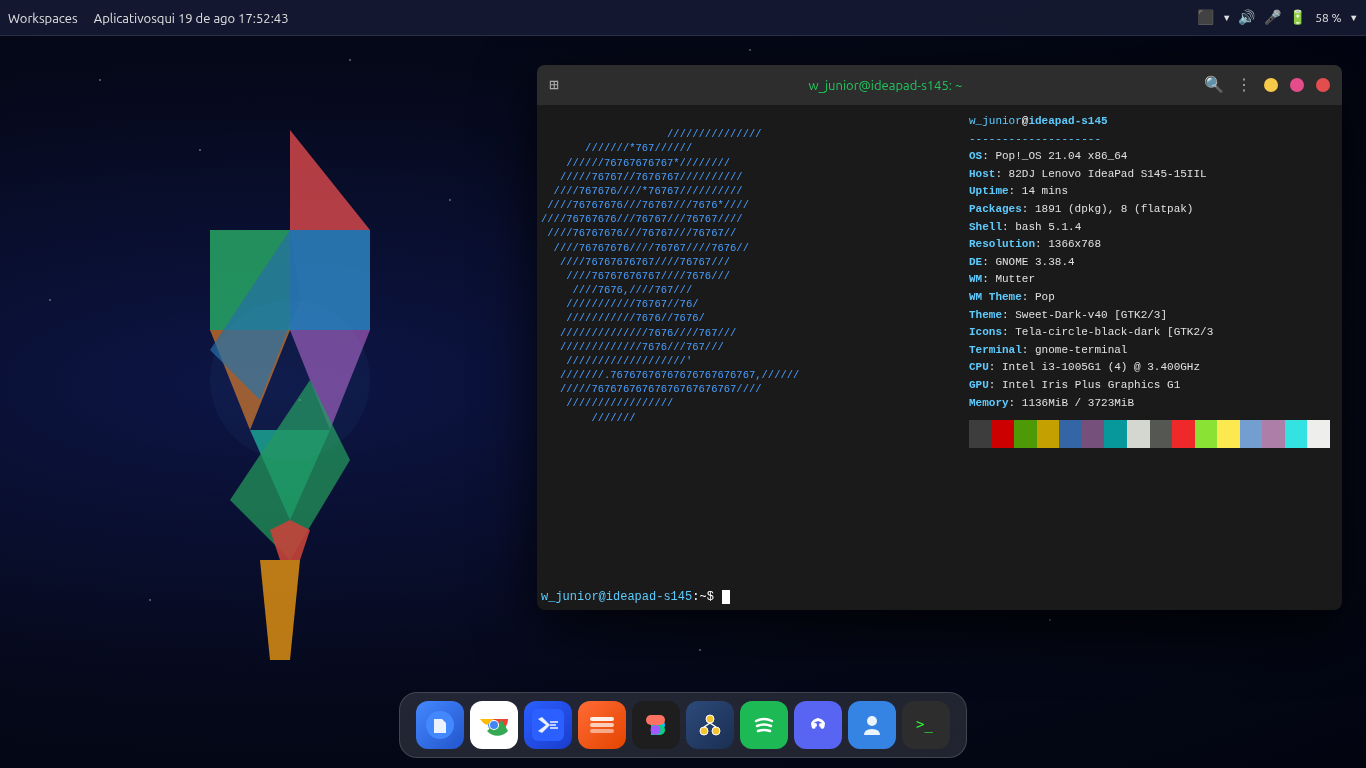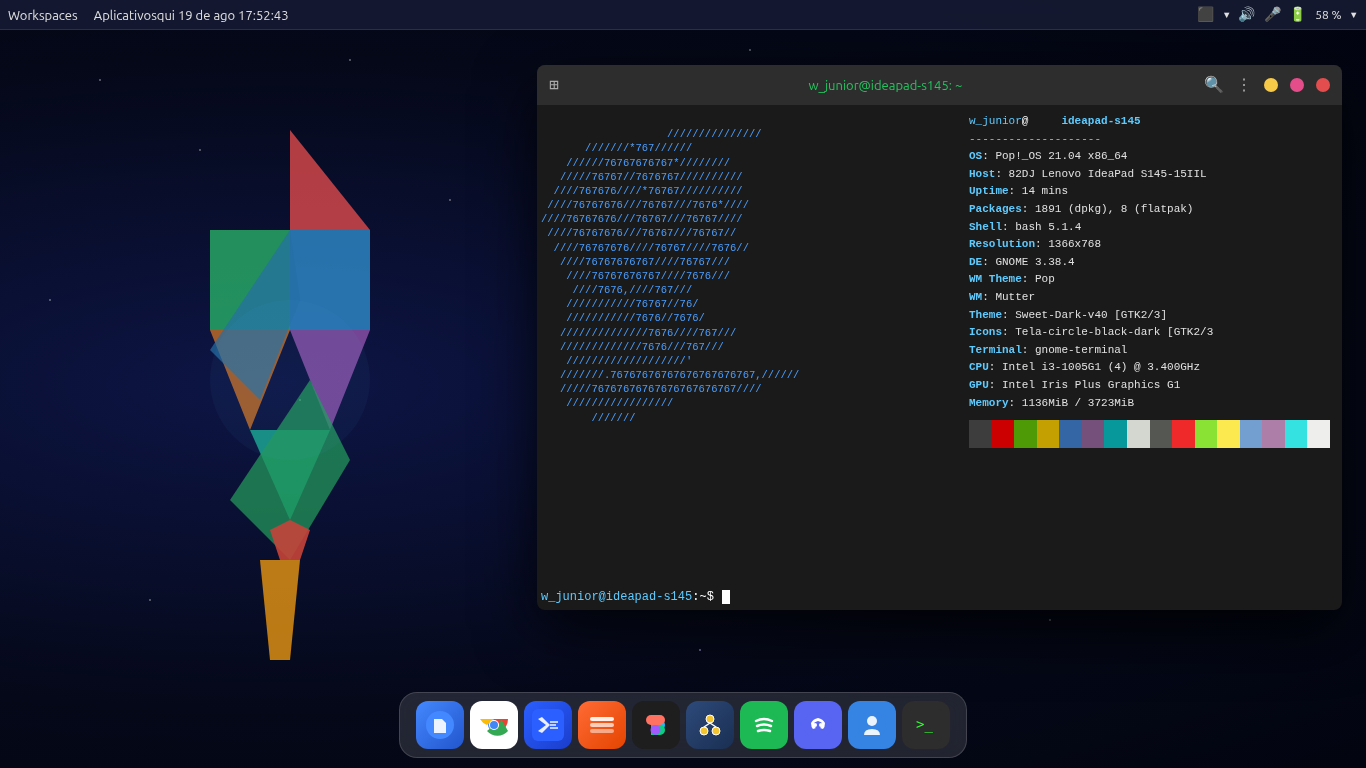--- a/index.html
+++ b/index.html
@@ -41,21 +41,21 @@
         radial-gradient(1.5px 1.5px at 700px 650px, #aad 0%, transparent 100%),
         radial-gradient(1px 1px at 1300px 400px, #fff 0%, transparent 100%),
         radial-gradient(1px 1px at 900px 500px, #fff 0%, transparent 100%),
         radial-gradient(1px 1px at 1050px 620px, #fff 0%, transparent 100%);
     }
 
     
     .topbar {
       position: absolute;
       top: 0; left: 0; right: 0;
-      height: 30px;
+      height: 36px;
       background: rgba(20, 25, 50, 0.95);
       display: flex;
       align-items: center;
       padding: 12px 8px;
       z-index: 100;
       border-bottom: 1px solid rgba(255,255,255,0.1);
     }
     .topbar-left {
       display: flex;
       align-items: center;
@@ -179,21 +179,20 @@
     .info-user {
       color: #5ecbff;
       font-weight: normal;
     }
     .info-at {
       color: #fff;
     }
     .info-hostname {
       color: #5ecbff;
       font-weight: bold;
-      padding-left: 33px;
     }
     .info-separator {
       color: #5ecbff;
     }
     .info-key {
       color: #5ecbff;
       font-weight: bold;
     }
     .info-value {
       color: #e0e0e0;
@@ -376,22 +375,22 @@
           <span class="info-user">w_junior</span><span class="info-at">@</span><span class="info-hostname">ideapad-s145</span>
         </span>
         <span class="info-line info-separator">--------------------</span>
         <span class="info-line"><span class="info-key">OS</span><span class="info-value">: </span><span class="info-value">Pop!_OS 21.04 x86_64</span></span>
         <span class="info-line"><span class="info-key">Host</span><span class="info-value">: </span><span class="info-value">82DJ Lenovo IdeaPad S145-15IIL</span></span>
         <span class="info-line"><span class="info-key">Uptime</span><span class="info-value">: </span><span class="info-value">14 mins</span></span>
         <span class="info-line"><span class="info-key">Packages</span><span class="info-value">: </span><span class="info-value">1891 (dpkg), 8 (flatpak)</span></span>
         <span class="info-line"><span class="info-key">Shell</span><span class="info-value">: </span><span class="info-value">bash 5.1.4</span></span>
         <span class="info-line"><span class="info-key">Resolution</span><span class="info-value">: </span><span class="info-value">1366x768</span></span>
         <span class="info-line"><span class="info-key">DE</span><span class="info-value">: </span><span class="info-value">GNOME 3.38.4</span></span>
+        <span class="info-line"><span class="info-key">WM</span><span class="info-value">: </span><span class="info-value">Mutter</span></span>
         <span class="info-line"><span class="info-key">WM Theme</span><span class="info-value">: </span><span class="info-value">Pop</span></span>
-        <span class="info-line"><span class="info-key">WM</span><span class="info-value">: </span><span class="info-value">Mutter</span></span>
         <span class="info-line"><span class="info-key">Theme</span><span class="info-value">: </span><span class="info-value">Sweet-Dark-v40 [GTK2/3]</span></span>
         <span class="info-line"><span class="info-key">Icons</span><span class="info-value">: </span><span class="info-value">Tela-circle-black-dark [GTK2/3</span></span>
         <span class="info-line"><span class="info-key">Terminal</span><span class="info-value">: </span><span class="info-value">gnome-terminal</span></span>
         <span class="info-line"><span class="info-key">CPU</span><span class="info-value">: </span><span class="info-value">Intel i3-1005G1 (4) @ 3.400GHz</span></span>
         <span class="info-line"><span class="info-key">GPU</span><span class="info-value">: </span><span class="info-value">Intel Iris Plus Graphics G1</span></span>
         <span class="info-line"><span class="info-key">Memory</span><span class="info-value">: </span><span class="info-value">1136MiB / 3723MiB</span></span>
 
         <div class="color-palette" id="palette-container">
             <div class="palette-color" style="background: rgb(61, 61, 61);"></div>
             <div class="palette-color" style="background: rgb(204, 0, 0);"></div>

